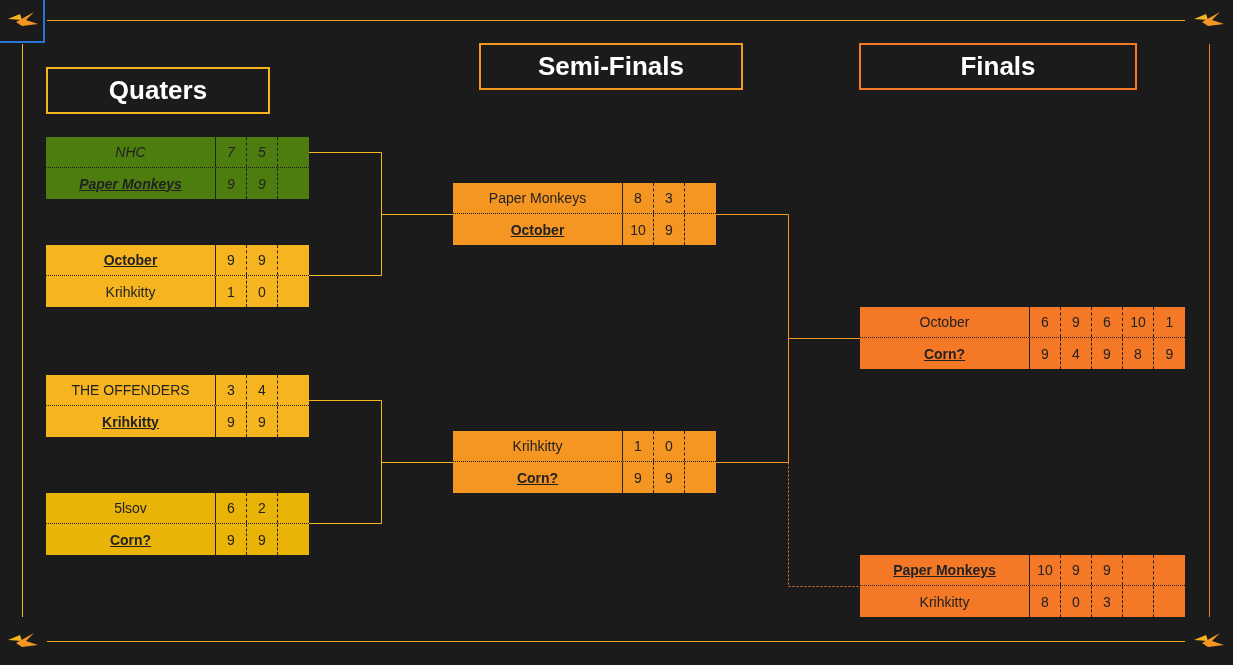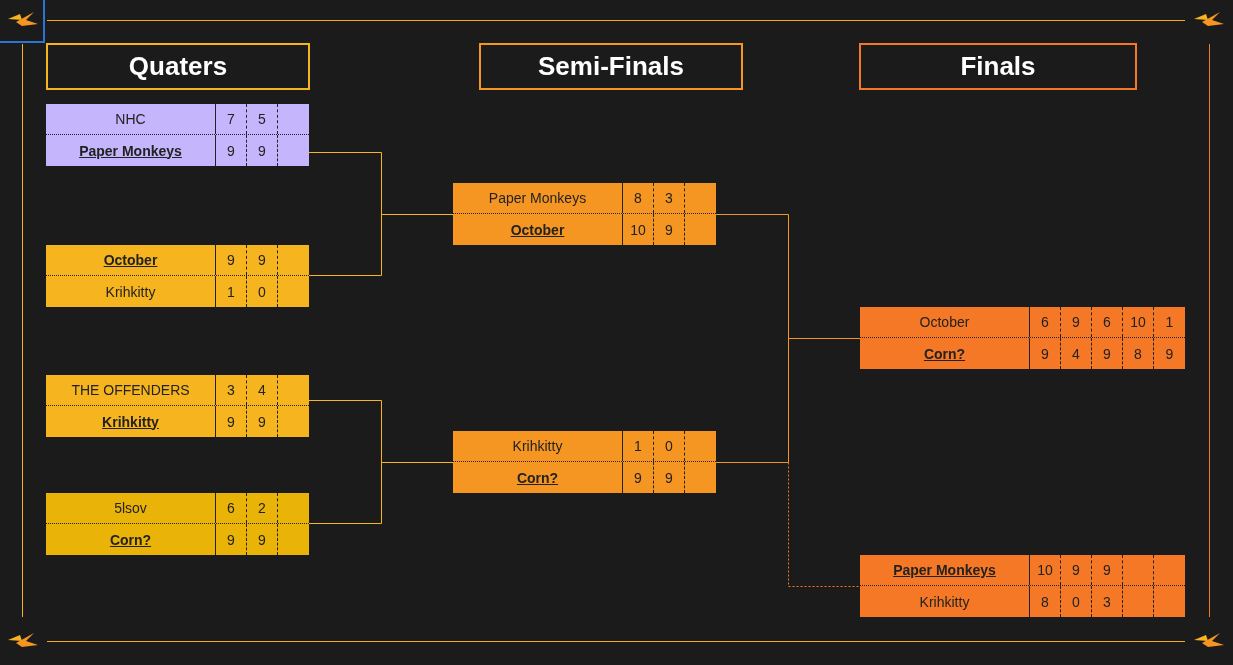--- a/index.html
+++ b/index.html
@@ -47,40 +47,40 @@
 </svg>
 <svg class="corner" style="left:6px;top:631px;" viewBox="0 0 34 20">
   <polygon points="2,9 14,4 16,10" fill="#f6b51e"></polygon>
     <polygon points="10,12 28,2 20,10 32,14 16,16" fill="#f59623"></polygon>
 </svg>
 <svg class="corner" style="left:1192px;top:631px;" viewBox="0 0 34 20">
   <polygon points="2,9 14,4 16,10" fill="#f6b51e"></polygon>
     <polygon points="10,12 28,2 20,10 32,14 16,16" fill="#f59623"></polygon>
 </svg>
 
-<div class="heading" style="left:46px;width:264px;border-color:#f6b51e;">Quaters</div>
+<div class="heading" style="left:46px;width:224px;border-color:#f6b51e;margin-top:24px;">Quaters</div>
 <div class="heading" style="left:479px;width:264px;border-color:#f59623;">Semi-Finals</div>
 <div class="heading" style="left:859px;width:278px;border-color:#f47826;">Finals</div>
 
 <svg class="conn" width="1233" height="665">
   <g fill="none" stroke="#f6b51e" stroke-width="1">
     <polyline points="309,152.5 381.5,152.5 381.5,275.5 309,275.5"></polyline>
     <line x1="381.5" y1="214.5" x2="453" y2="214.5"></line>
     <polyline points="309,400.5 381.5,400.5 381.5,523.5 309,523.5"></polyline>
     <line x1="381.5" y1="462.5" x2="453" y2="462.5"></line>
   </g>
   <g fill="none" stroke="#f59623" stroke-width="1">
     <polyline points="716,214.5 788.5,214.5 788.5,462.5 716,462.5"></polyline>
     <line x1="788.5" y1="338.5" x2="860" y2="338.5"></line>
   </g>
   <polyline points="788.5,462.5 788.5,586.5 860,586.5" fill="none" stroke="#f47826" stroke-width="1" stroke-dasharray="2,2"></polyline>
 </svg>
 
 <div id="matches">
-    <div class="match" style="left: 46px; top: 104px; background: #c4b5fd;">
+    <div class="match" style="left: 46px; top: 137px; background: #4d7c0f; font-style: italic;">
       <div class="row top">
         <div class="team">NHC</div>
         <div class="score">7</div>
         <div class="score">5</div>
         <div class="score"></div>
       </div>
       <div class="row">
         <div class="team win">Paper Monkeys</div>
         <div class="score">9</div>
         <div class="score">9</div>

